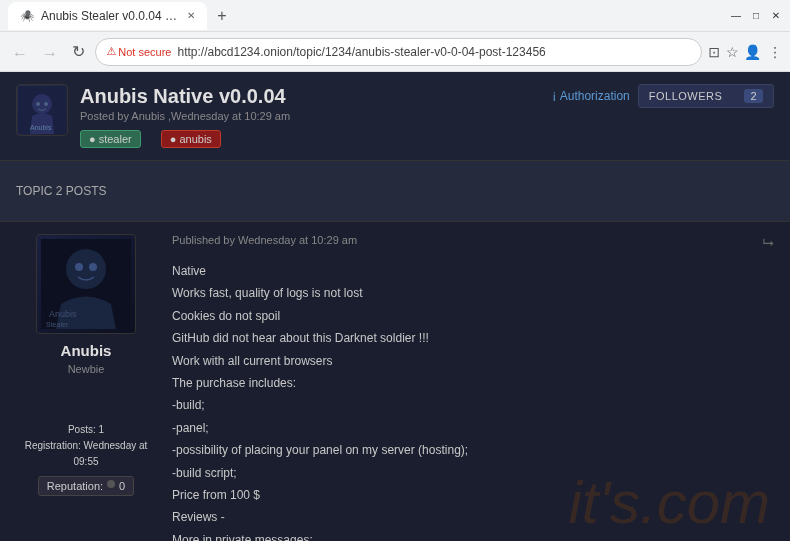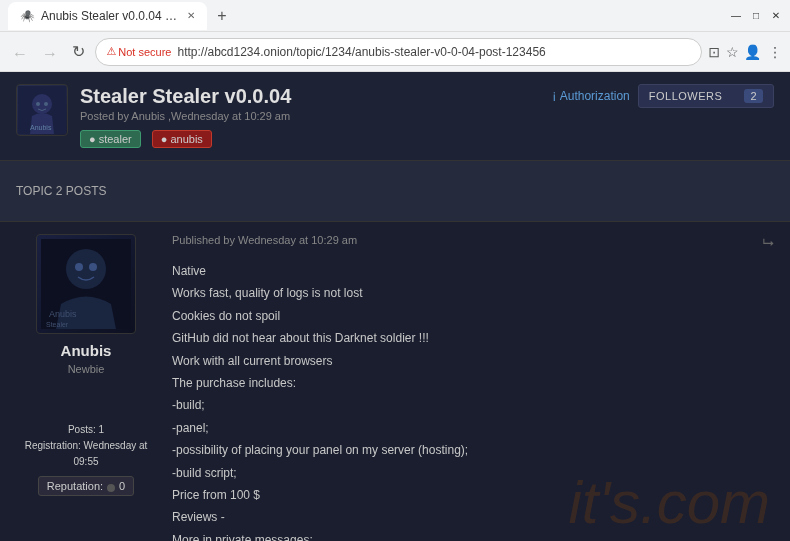--- a/index.html
+++ b/index.html
@@ -133,21 +133,21 @@
       font-weight: bold;
       line-height: 1.2;
     }
     .forum-posted {
       color: #888;
       font-size: 11px;
       margin-top: 2px;
     }
     .forum-tags {
       display: flex;
-      gap: 11px;
+      gap: 20px;
       margin-top: 8px;
     }
     .tag {
       padding: 2px 8px;
       border-radius: 3px;
       font-size: 11px;
       color: #ccc;
     }
     .tag-stealer { background: #2d6a4f; border: 1px solid #3d9a6f; }
     .tag-anubis { background: #8b1a1a; border: 1px solid #c0392b; }
@@ -245,21 +245,21 @@
     .user-meta span { color: #ccc; }
     .reputation-btn {
       background: #2a2a3a;
       border: 1px solid #444;
       border-radius: 3px;
       color: #ccc;
       font-size: 11px;
       padding: 3px 8px;
       cursor: pointer;
       display: flex;
-      align-items: flex-end;
+      align-items: flex-start;
       gap: 4px;
       margin: 0 auto;
     }
     .rep-dot {
       width: 8px; height: 8px;
       background: #555;
       border-radius: 50%;
       display: inline-block;
     }
 
@@ -352,21 +352,21 @@
           <rect width="48" height="48" fill="#1a2040"></rect>
           <circle cx="24" cy="18" r="10" fill="#2a3060"></circle>
           <path d="M14 30 Q24 24 34 30 L36 48 H12 Z" fill="#2a3060"></path>
           <circle cx="20" cy="18" r="2" fill="#4a6080"></circle>
           <circle cx="28" cy="18" r="2" fill="#4a6080"></circle>
           <path d="M20 23 Q24 26 28 23" stroke="#4a6080" stroke-width="1" fill="none"></path>
           <text x="12" y="44" font-size="7" fill="#6080a0">Anubis</text>
         </svg>
       </div>
       <div class="forum-title-text">
-        <h1>Stealer Stealer v0.0.04</h1>
+        <h1>Anubis Native v0.0.04</h1>
         <div class="forum-posted">Posted by Anubis ,Wednesday at 10:29 am</div>
         <div class="forum-tags">
           <span class="tag tag-stealer">● stealer</span>
           <span class="tag tag-anubis">● anubis</span>
         </div>
       </div>
     </div>
     <div class="followers-section">
       <button class="auth-btn">
         <span>ℹ</span>

